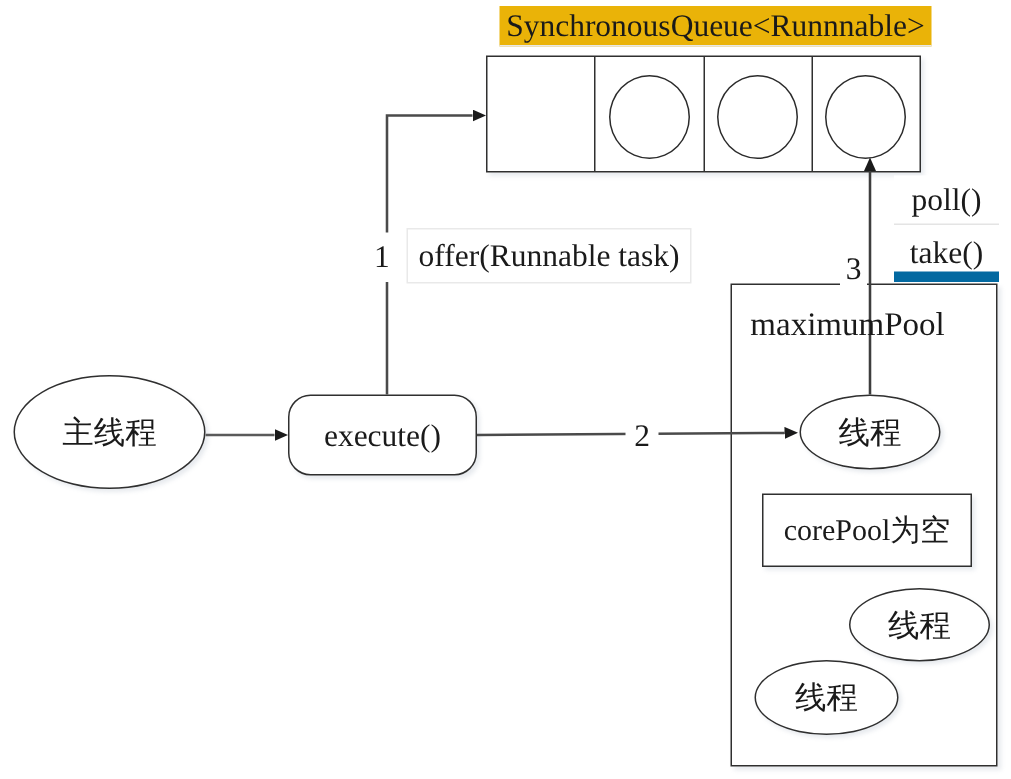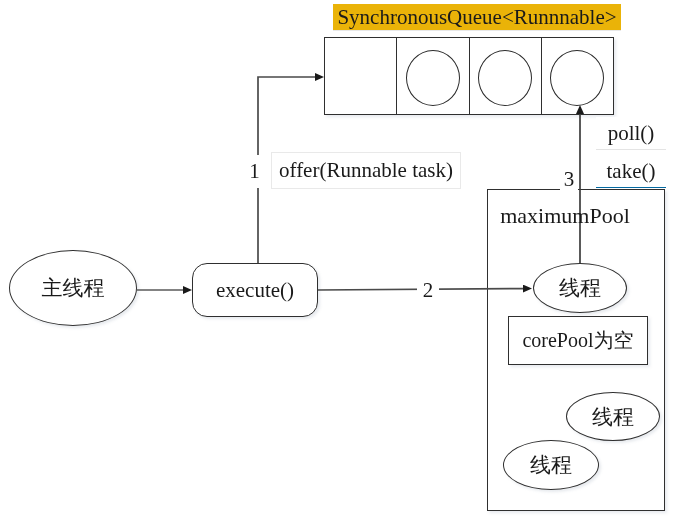--- a/index.html
+++ b/index.html
@@ -21,21 +21,21 @@
   .floating-label{
     position:absolute;z-index:3;display:flex;align-items:center;justify-content:center;
     background:#ffffff;font-size:21px;white-space:nowrap;box-sizing:border-box;
   }
   .floating-label.transparent{background:transparent;}
   #diagram-title{
     background:#eab308;border-bottom:1px solid #e8e8e8;font-size:21px;
   }
   #offer-label{border:1px solid #e9e9e9;}
   #poll-label{border-bottom:1px solid #e4e4e4;}
-  #take-label{border-bottom:1px solid #0369a1;text-align:right;}
+  #take-label{border-bottom:7px solid #0369a1;text-align:right;}
   
   #queue-box{display:flex;align-items:stretch;justify-content:stretch;padding:0;}
   .queue-cell{
     flex:1;display:flex;align-items:center;justify-content:center;
     border-left:1.5px solid #2f2f2f;box-sizing:border-box;
   }
   .queue-cell:first-child{border-left:none;}
   .queue-task-circle{
     width:54px;height:56px;border:1.5px solid #2b2b2b;border-radius:50%;
     background:#ffffff;box-sizing:border-box;margin-top:3px;
@@ -54,21 +54,21 @@
     <div class="queue-cell">
       <div class="queue-task-circle"></div>
     </div>
     <div class="queue-cell">
       <div class="queue-task-circle"></div>
     </div>
   </div>
 
   <div class="shape" style="left:487px;top:189px;width:178px;height:322px;"></div>
 
-  <div class="shape" style="left:508px;top:316px;width:140px;height:49px;">
+  <div class="shape" style="left:508px;top:329px;width:140px;height:49px;">
     <span class="node-label" style="font-size:20px;">corePool为空</span>
   </div>
 
   <div class="shape ellipse" style="left:9px;top:250px;width:128px;height:76px;">
     <span class="cjk">主线程</span>
   </div>
 
   <div class="shape rounded" style="left:192px;top:263px;width:126px;height:54px;">
     <span class="node-label">execute()</span>
   </div>

